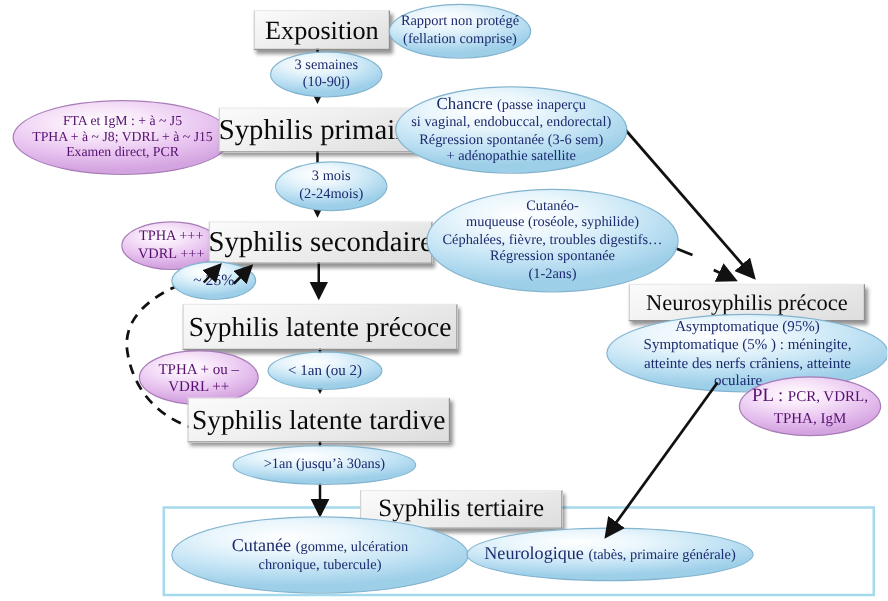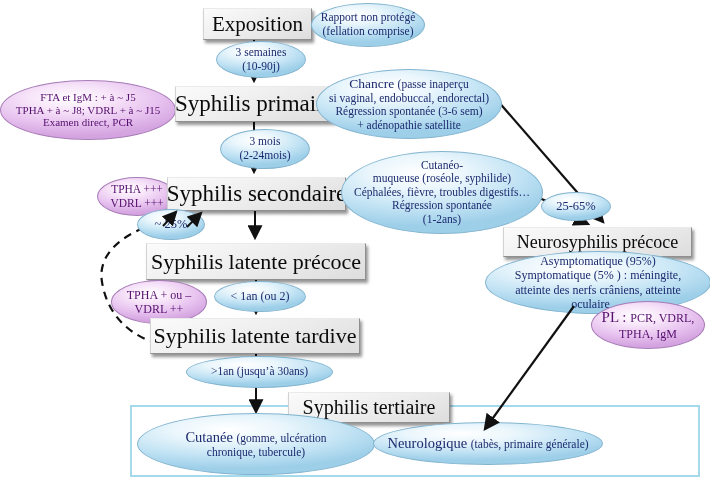--- a/index.html
+++ b/index.html
@@ -47,21 +47,21 @@
   </svg>
 
   <div class="box" style="left:203px;top:8px;width:107px;height:30px;font-size:21px">Exposition</div>
 
   <div class="ell blue pre" style="left:311px;top:3px;width:112px;height:42px;font-size:11.5px">Rapport non protégé
 (fellation comprise)</div>
 
   <div class="ell blue pre" style="left:216px;top:41px;width:88px;height:35px;font-size:11.5px">3 semaines
 (10-90j)</div>
 
-  <div class="ell pink pre" style="left:0;top:80px;width:174px;height:58px;font-size:11px">FTA et IgM : + à ~ J5
+  <div class="ell pink pre" style="left:10px;top:80px;width:174px;height:58px;font-size:11px">FTA et IgM : + à ~ J5
 TPHA + à ~ J8; VDRL + à ~ J15
 Examen direct, PCR</div>
 
   <div class="box" style="left:175px;top:86px;width:157px;height:34px;font-size:23px">Syphilis primaire</div>
 
   <div class="ell blue" style="left:316px;top:69px;width:184px;height:68px;font-size:11.5px">
     <div><span class="lead" style="font-size:13.5px">Chancre </span><span class="pre">(passe inaperçu
 si vaginal, endobuccal, endorectal)
 Régression spontanée (3-6 sem)
 + adénopathie satellite</span></div>
@@ -76,21 +76,20 @@
   <div class="box" style="left:167px;top:177px;width:177px;height:32px;font-size:23px">Syphilis secondaire</div>
 
   <div class="ell blue pre" style="left:341px;top:151px;width:200px;height:81px;font-size:11.5px">Cutanéo-
 muqueuse (roséole, syphilide)
 Céphalées, fièvre, troubles digestifs…
 Régression spontanée
 (1-2ans)</div>
 
   <div class="ell blue" style="left:137px;top:209px;width:66px;height:29px;font-size:12.5px">~ 25%</div>
 
-  <div class="ell blue" style="left:541px;top:192px;width:68px;height:27px;font-size:12.5px">25-65%</div>
 
   <div class="box" style="left:503px;top:227px;width:187px;height:28px;font-size:18px">Neurosyphilis précoce</div>
 
   <div class="ell blue pre" style="left:485px;top:251px;width:224px;height:61px;font-size:12px">Asymptomatique (95%)
 Symptomatique (5% ) : méningite,
 atteinte des nerfs crâniens, atteinte
 oculaire …</div>
 
   <div class="ell pink" style="left:591px;top:301px;width:112px;height:46px;font-size:12px">
     <div><span class="lead" style="font-size:15px">PL : </span><span class="pre">PCR, VDRL,

